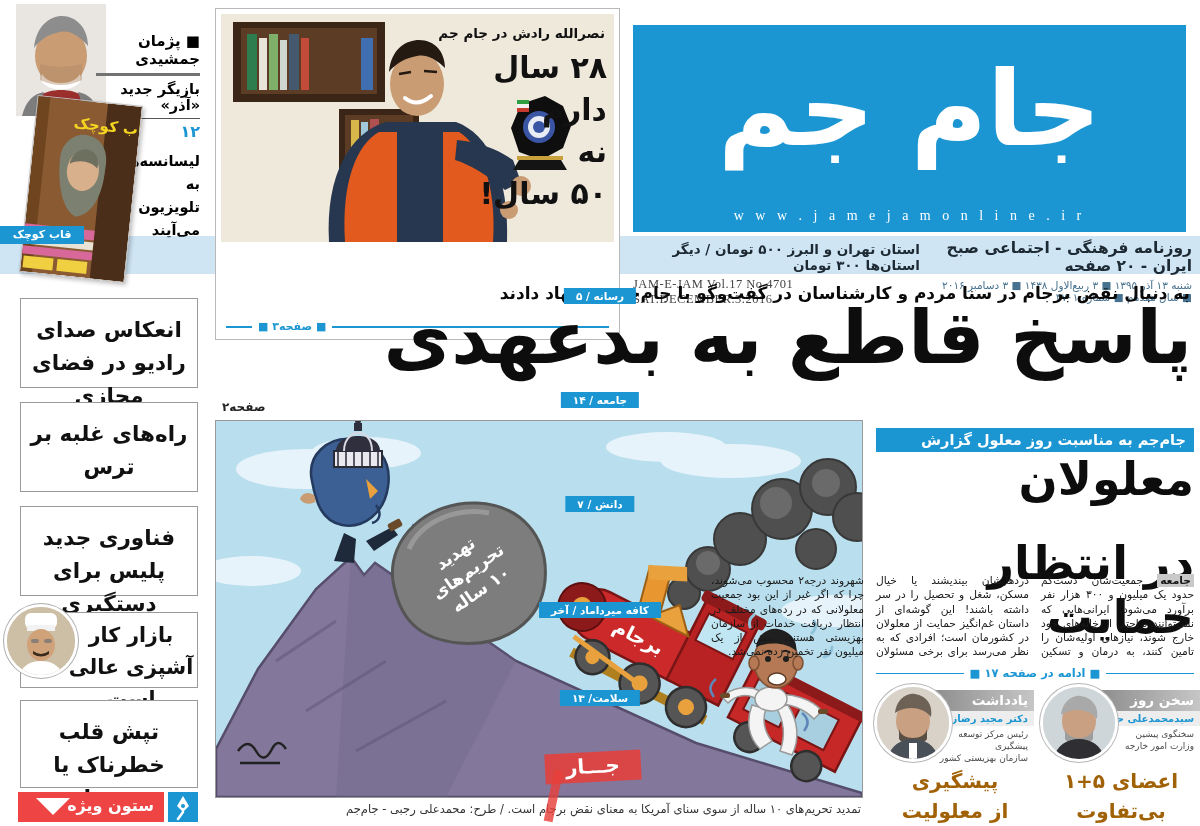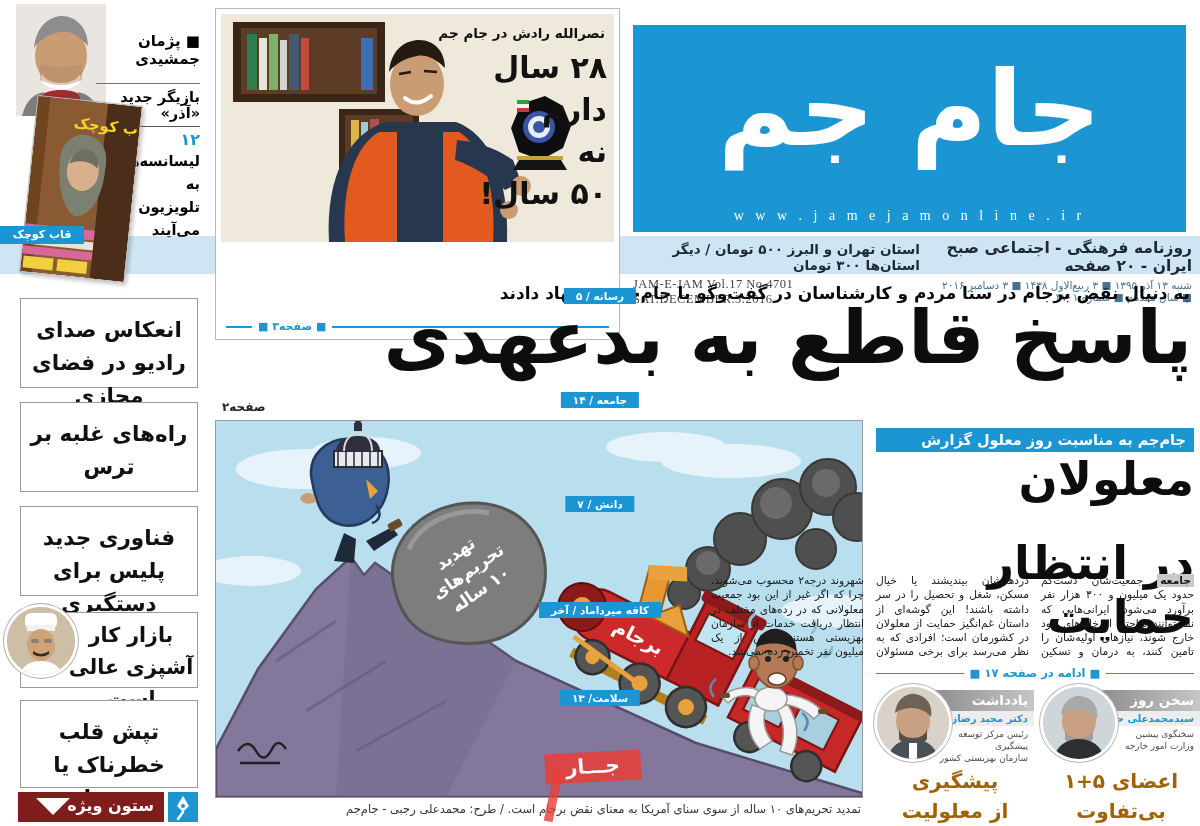--- a/index.html
+++ b/index.html
@@ -28,30 +28,30 @@
         align-items:center;direction:ltr;}
   .pg3row .ln{height:2px;background:#1b96d3;}
   .pg3row .txt{color:#1b96d3;font-weight:bold;font-size:11px;padding:0 6px;white-space:nowrap;}
   
   .side-box{position:absolute;left:20px;width:178px;border:1px solid #9a9a9a;background:#fff;
         box-sizing:border-box;text-align:center;}
   .side-label{position:absolute;left:50%;transform:translateX(-50%);background:#1b96d3;color:#fff;
         font-size:10.5px;font-weight:bold;padding:2px 12px;white-space:nowrap;z-index:3;}
   .side-title{font-size:21.5px;font-weight:bold;color:#111;line-height:33px;padding-top:14px;}
   .actor-txt{position:absolute;left:96px;top:32px;width:104px;text-align:right;}
-  .actor-l1{font-size:15px;font-weight:bold;border-bottom:1px solid #737373;padding-bottom:15px;}
+  .actor-l1{font-size:15px;font-weight:bold;border-bottom:3px solid #737373;padding-bottom:5px;}
   .actor-l2{font-size:14.5px;font-weight:bold;border-bottom:1px solid #555;padding:5px 0;}
   .actor-pg{color:#1b96d3;font-size:16px;font-weight:bold;padding-top:3px;}
   .mag-title{position:absolute;left:126px;top:150px;width:74px;text-align:right;
         font-size:14.5px;font-weight:bold;line-height:23px;}
   .mag-label{position:absolute;left:0;top:226px;width:84px;height:18px;background:#1b96d3;color:#fff;
         font-size:11px;font-weight:bold;text-align:center;line-height:18px;z-index:4;}
   .chef-circle{position:absolute;left:4px;top:604px;width:68px;height:68px;border-radius:50%;
         overflow:hidden;border:3px solid #fff;box-shadow:0 0 0 1px #aaa;z-index:5;background:#d8cfc4;}
-  .special{position:absolute;left:18px;top:792px;width:146px;height:30px;background:#7f1d1d;}
+  .special{position:absolute;left:18px;top:792px;width:146px;height:30px;background:#ef4444;}
   .special .tri{position:absolute;left:18px;top:6px;width:0;height:0;
         border-left:17px solid transparent;border-right:17px solid transparent;border-top:17px solid #fff;}
   .special .lbl{position:absolute;right:10px;top:4px;color:#fff;font-size:16px;font-weight:bold;}
   .penbox{position:absolute;left:168px;top:792px;width:30px;height:30px;background:#1b96d3;}
   
   .lead-kicker{position:absolute;right:10px;top:283px;width:980px;text-align:right;
         font-size:17px;font-weight:bold;color:#0a0a0a;}
   .lead-headline{position:absolute;right:8px;top:294px;width:978px;text-align:right;
         font-size:74px;font-weight:bold;color:#0d0d0d;white-space:nowrap;letter-spacing:-1px;}
   .lead-pg{position:absolute;left:222px;top:400px;font-size:12px;font-weight:bold;color:#222;}

